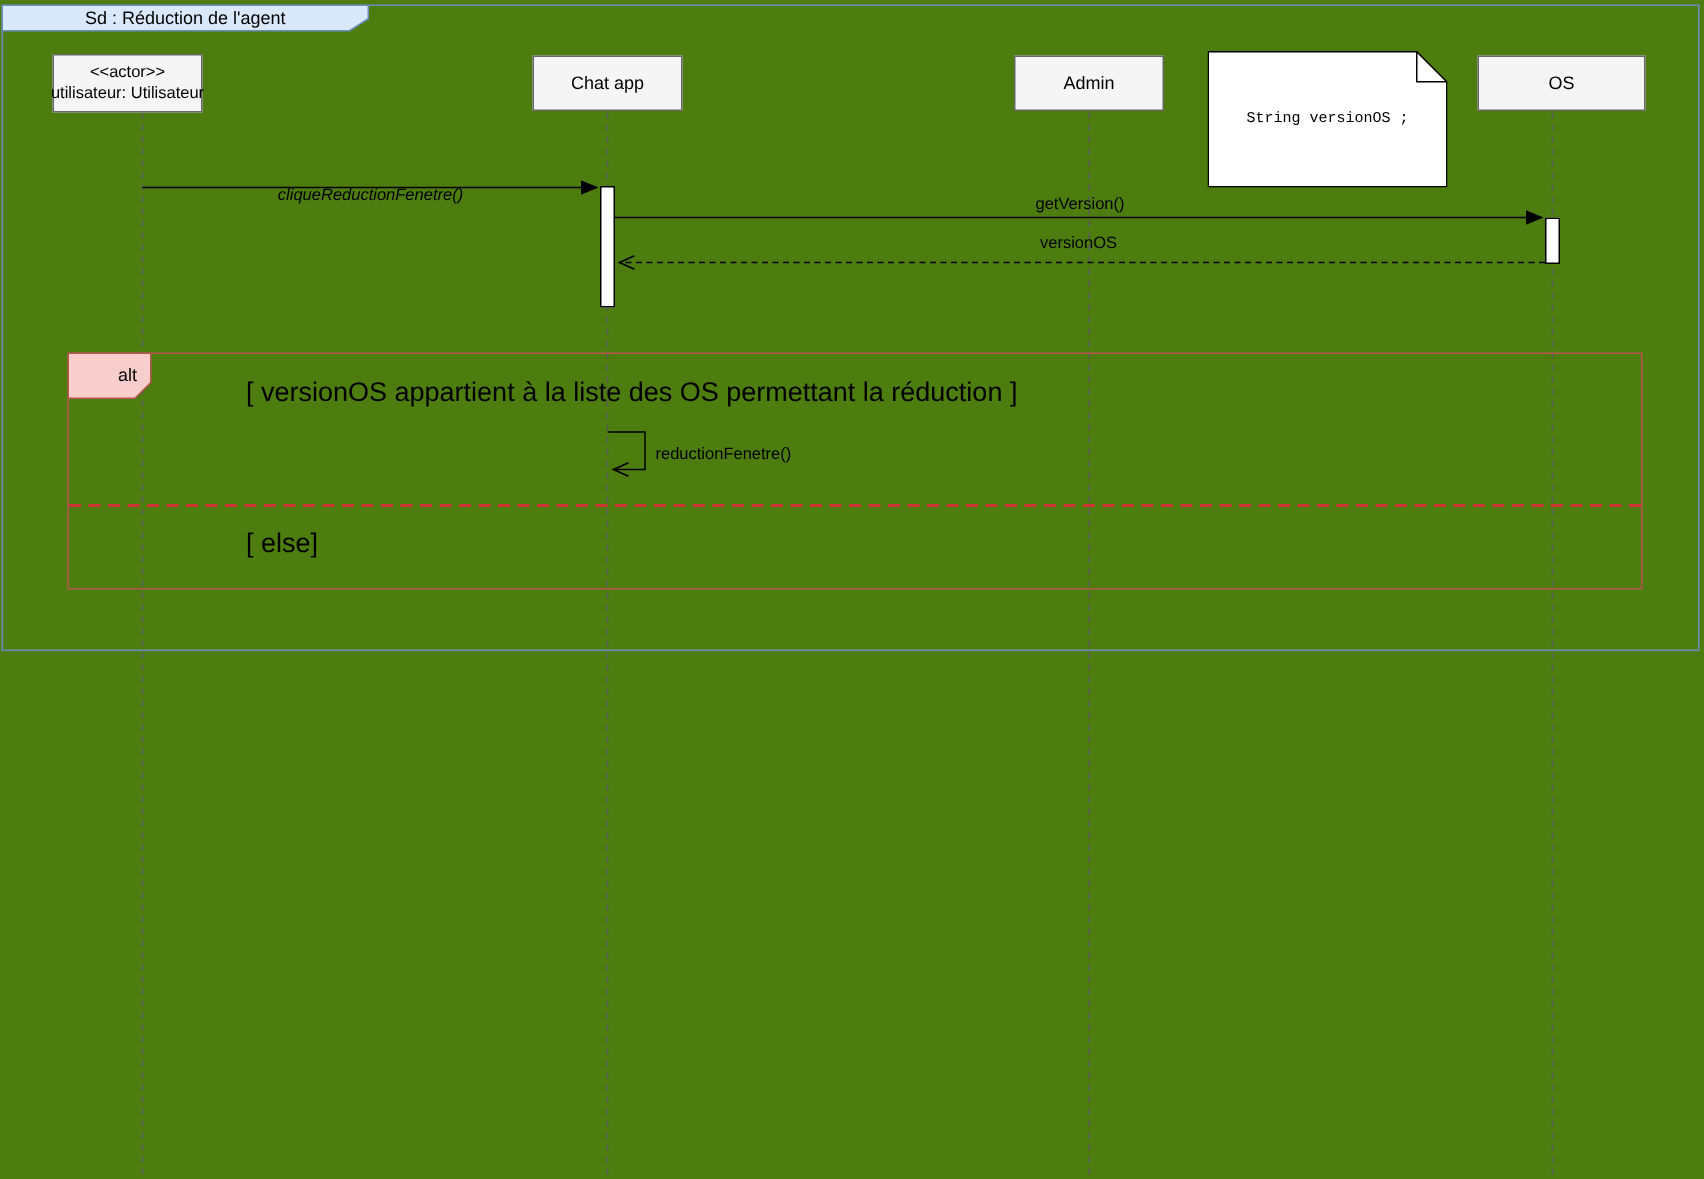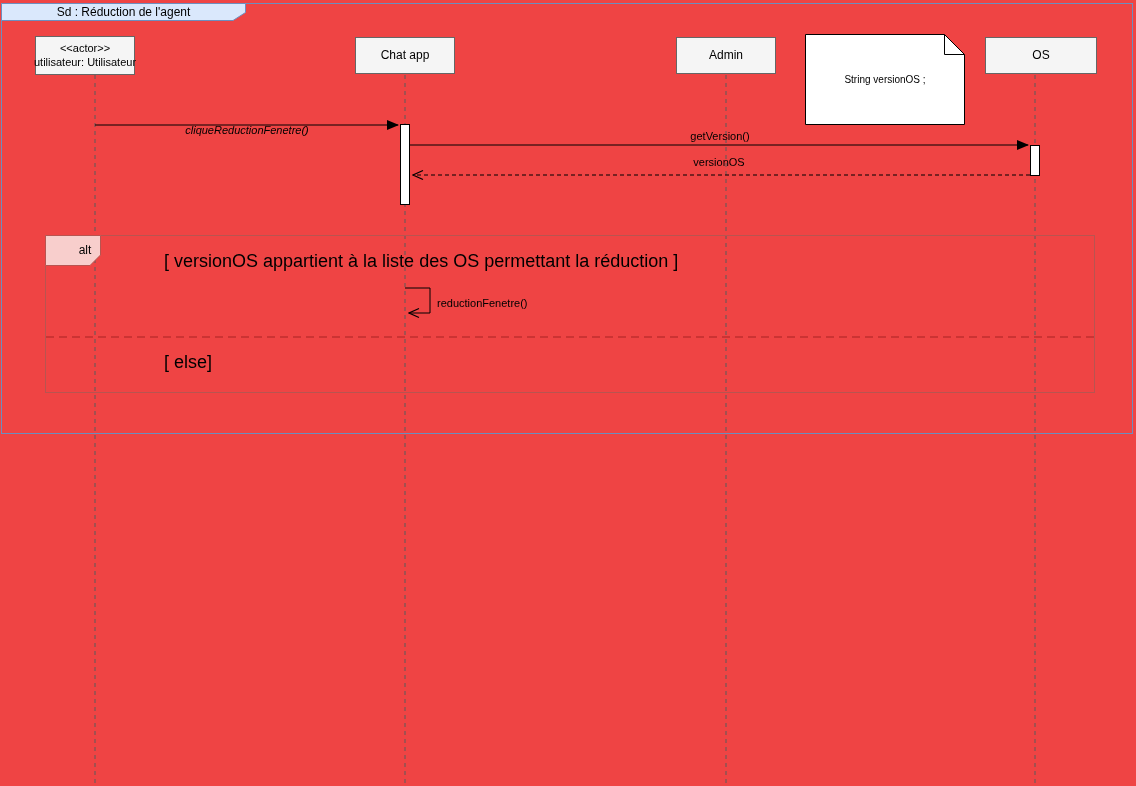--- a/index.html
+++ b/index.html
@@ -1,37 +1,37 @@
 <!DOCTYPE html>
 <html style="--frame-border: #6c8ebf; --frame-tab-fill: #dae8fc; --participant-fill: #f5f5f5; --participant-border: #666666; --alt-border: #b85450; --alt-label-fill: #f8cecc; --divider: #cc3333;"><head>
 <meta charset="utf-8">
 <style>
   * { margin:0; padding:0; box-sizing:border-box; }
   html,body { background:#ffffff; }
   body { font-family:"Liberation Sans", sans-serif; color:#000000; }
-  .canvas { position:relative; width:1136px; height:786px; background:#ef4444; overflow:hidden; }
+  .canvas { position:relative; width:1136px; height:786px; background:#4d7c0f; overflow:hidden; }
   .abs { position:absolute; }
   svg.overlay { left:0; top:0; pointer-events:none; }
 
   
   .frame { left:1px; top:3px; width:1132px; height:431px; border:1px solid var(--frame-border,#6c8ebf); background:transparent; }
   .frame-tab-svg { left:1px; top:3px; }
   .frame-title { left:1px; top:3px; width:245px; height:17px; display:flex; align-items:center; justify-content:center; font-size:12px; }
 
   
   .participant { background:var(--participant-fill,#f5f5f5); border:1px solid var(--participant-border,#666666); display:flex; flex-direction:column; align-items:center; justify-content:center; text-align:center; font-size:12px; line-height:1.25; }
   .participant .small { font-size:11px; white-space:nowrap; }
   .p-actor { left:35px; top:36px; width:100px; height:39px; }
   .p-chat  { left:355px; top:37px; width:100px; height:37px; }
   .p-admin { left:676px; top:37px; width:100px; height:37px; }
   .p-os    { left:985px; top:37px; width:112px; height:37px; }
 
   
   .note-wrap { left:805px; top:34px; width:160px; height:91px; }
-  .note-text { left:805px; top:34px; width:160px; height:91px; display:flex; align-items:center; justify-content:center; font-family:Liberation Sans, sans-serif; font-size:10px; }
+  .note-text { left:805px; top:34px; width:160px; height:91px; display:flex; align-items:center; justify-content:center; font-family:Liberation Mono, monospace; font-size:10px; }
 
   
   .activation { background:#ffffff; border:1px solid #000000; }
   .act-chat { left:400px; top:124px; width:10px; height:81px; }
   .act-os   { left:1030px; top:145px; width:10px; height:31px; }
 
   
   .msg-label { font-size:11px; white-space:nowrap; }
   .msg-label.centered { transform:translateX(-50%); }
   .lbl-m1 { left:247px; top:124px;font-style:italic; }

